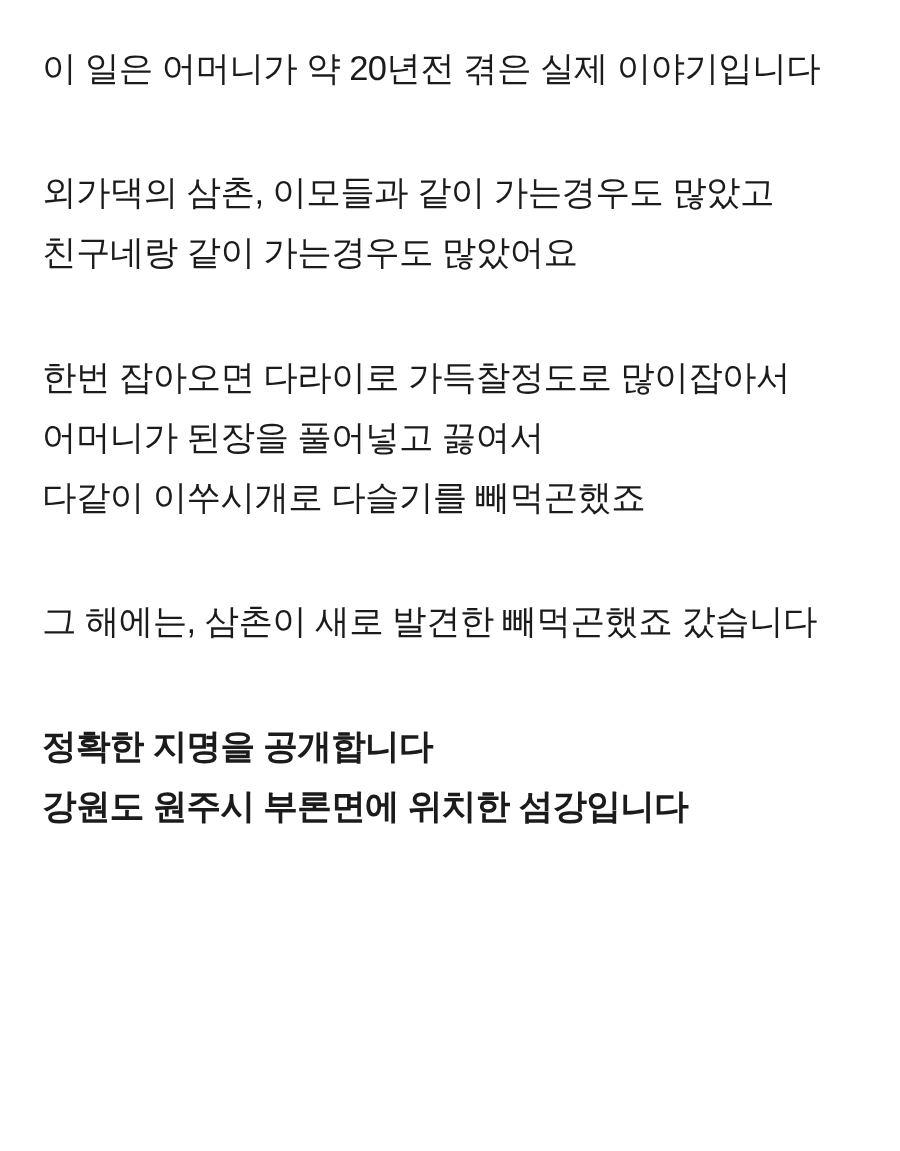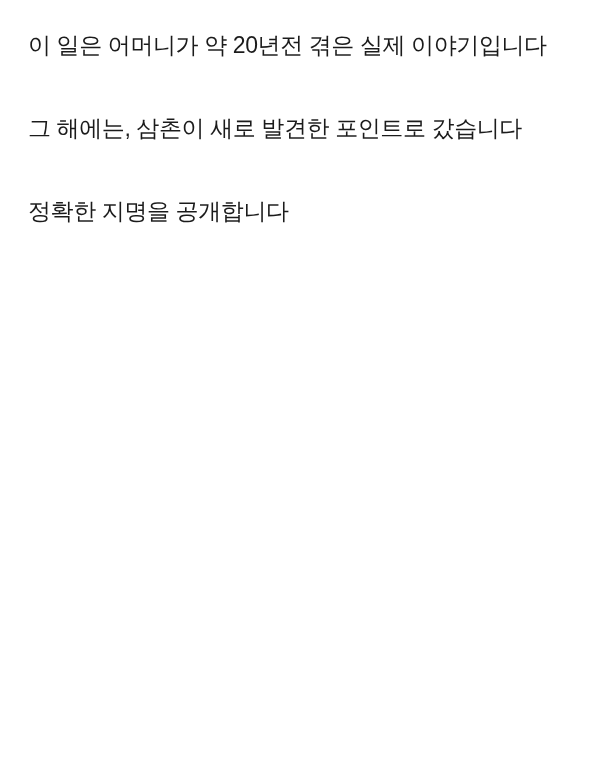--- a/index.html
+++ b/index.html
@@ -22,40 +22,51 @@
     font-size: 23px;
     line-height: 40px;
     letter-spacing: -0.4px;
     font-weight: 400;
   }
   .paragraph {
     margin: 0 0 43px 0;
   }
   .paragraph:last-child {
     margin-bottom: 12px;
+    font-weight: bold;
   }
   .line {
     margin: 0;
     padding: 0;
     white-space: nowrap;
   }
 </style>
 </head>
 <body>
 
 <main class="story">
 
   <div class="paragraph">
     <p class="line">이 일은 어머니가 약 20년전 겪은 실제 이야기입니다</p>
   </div>
 
 
-
+  <div class="paragraph">
+    <p class="line">외가댁의 삼촌, 이모들과 같이 가는경우도 많았고</p>
+    <p class="line">친구네랑 같이 가는경우도 많았어요</p>
+  </div>
 
   <div class="paragraph">
-    <p class="line">그 해에는, 삼촌이 새로 발견한 포인트로 갔습니다</p>
+    <p class="line">한번 잡아오면 다라이로 가득찰정도로 많이잡아서</p>
+    <p class="line">어머니가 된장을 풀어넣고 끓여서</p>
+    <p class="line">다같이 이쑤시개로 다슬기를 빼먹곤했죠</p>
+  </div>
+
+  <div class="paragraph">
+    <p class="line">그 해에는, 삼촌이 새로 발견한 빼먹곤했죠 갔습니다</p>
   </div>
 
   <div class="paragraph">
     <p class="line">정확한 지명을 공개합니다</p>
+    <p class="line">강원도 원주시 부론면에 위치한 섬강입니다</p>
   </div>
 
 </main>
 
 </body></html>

